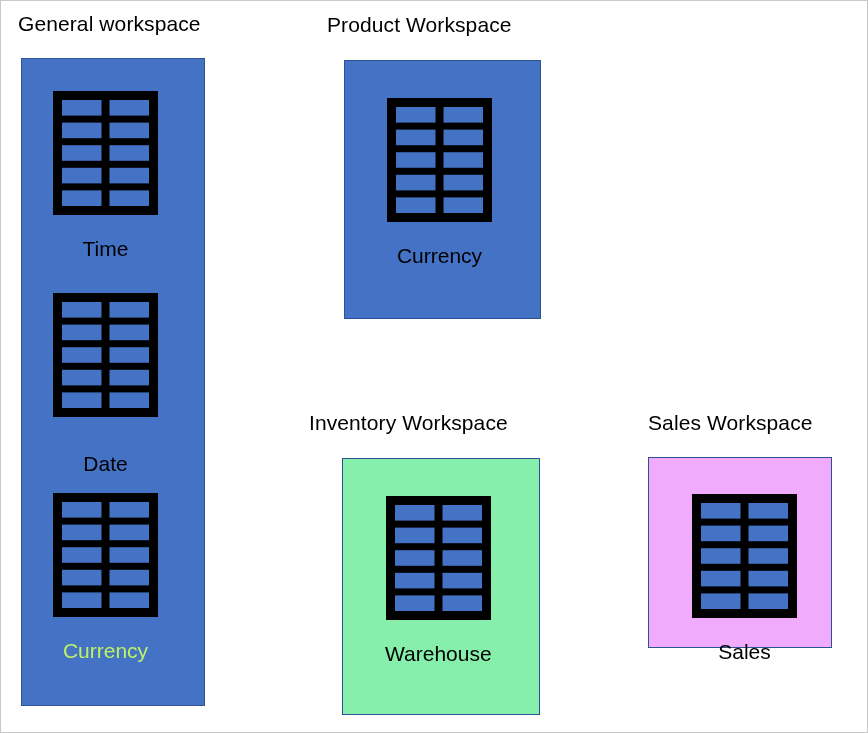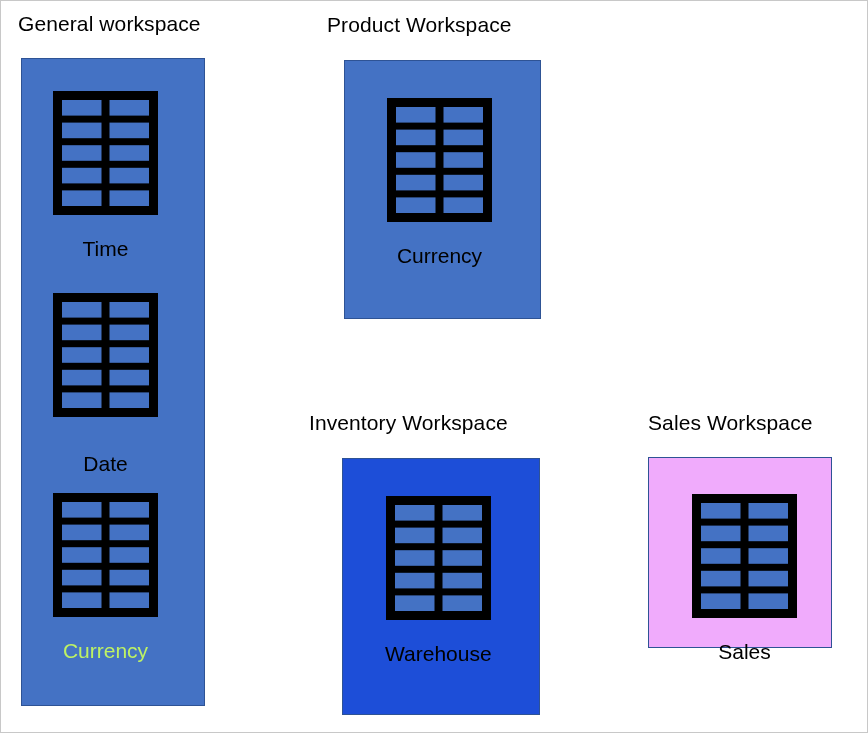--- a/index.html
+++ b/index.html
@@ -134,21 +134,21 @@
           <rect x="56.5" y="54.2" width="39.5" height="15.6" fill="#4472C4"></rect>
           <rect x="9" y="76.80000000000001" width="39.5" height="15.6" fill="#4472C4"></rect>
           <rect x="56.5" y="76.80000000000001" width="39.5" height="15.6" fill="#4472C4"></rect>
           <rect x="9" y="99.4" width="39.5" height="15.6" fill="#4472C4"></rect>
           <rect x="56.5" y="99.4" width="39.5" height="15.6" fill="#4472C4"></rect>
         </svg>
         <div class="entity-label" style="color: rgb(0, 0, 0);">Currency</div>
       </div>
     </div>
     <div class="ws-title" style="left: 308px; top: 409px;">Inventory Workspace</div>
-    <div class="ws-panel" style="left: 341px; top: 457px; width: 198px; height: 257px; background: #1d4ed8; border-color: rgb(46, 83, 149);">
+    <div class="ws-panel" style="left: 341px; top: 457px; width: 198px; height: 257px; background: #86efac; border-color: rgb(46, 83, 149);">
       <div class="entity" style="left: 42px; top: 37px;">
         <svg width="105" height="124" viewBox="0 0 105 124" class="table-icon">
           <rect x="0" y="0" width="105" height="124" fill="#000000"></rect>
           <rect x="9" y="9" width="39.5" height="15.6" fill="#4472C4"></rect>
           <rect x="56.5" y="9" width="39.5" height="15.6" fill="#4472C4"></rect>
           <rect x="9" y="31.6" width="39.5" height="15.6" fill="#4472C4"></rect>
           <rect x="56.5" y="31.6" width="39.5" height="15.6" fill="#4472C4"></rect>
           <rect x="9" y="54.2" width="39.5" height="15.6" fill="#4472C4"></rect>
           <rect x="56.5" y="54.2" width="39.5" height="15.6" fill="#4472C4"></rect>
           <rect x="9" y="76.80000000000001" width="39.5" height="15.6" fill="#4472C4"></rect>

